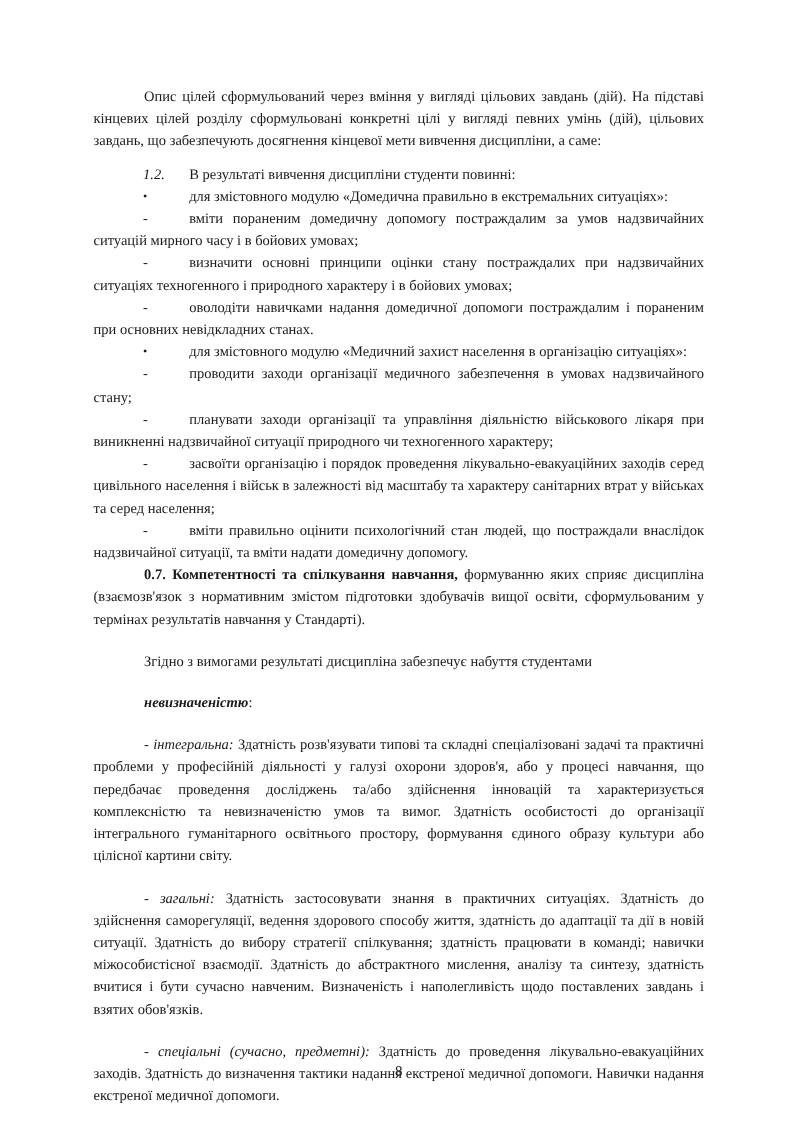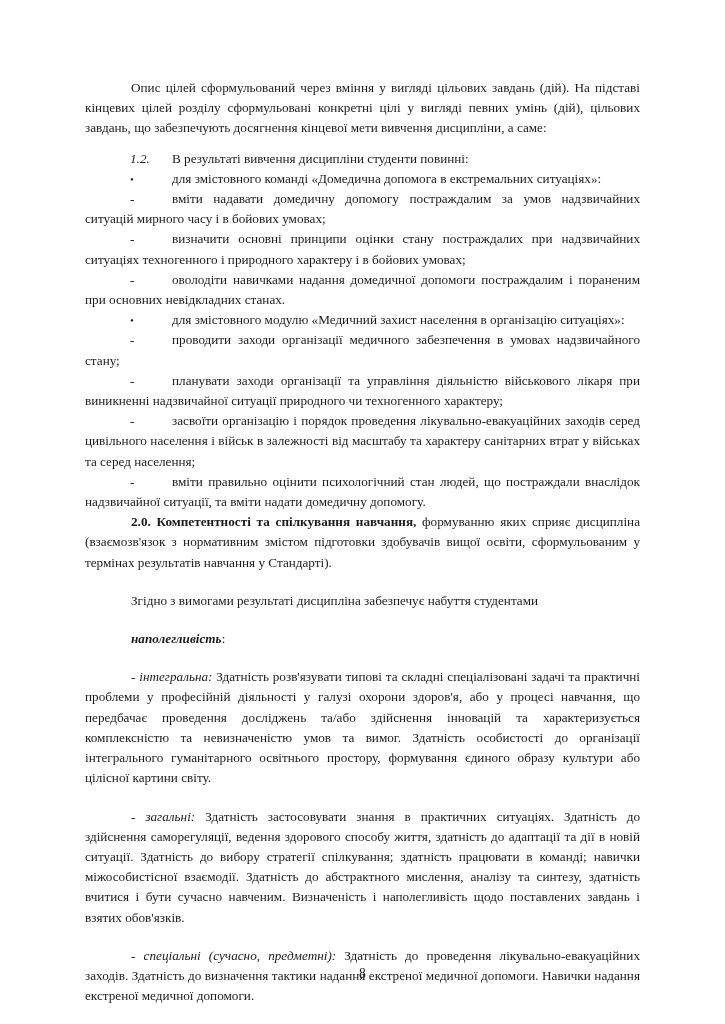--- a/index.html
+++ b/index.html
@@ -98,26 +98,26 @@
 
     <div class="gap-sm"></div>
 
     <div class="listrow numrow">
       <span class="marker">1.2.</span>
       <span class="rowtext">В результаті вивчення дисципліни студенти повинні:</span>
     </div>
 
     <div class="listrow">
       <span class="marker bullet">•</span>
-      <span class="rowtext">для змістовного команді «Домедична допомога в екстремальних ситуаціях»:</span>
+      <span class="rowtext">для змістовного модулю «Домедична правильно в екстремальних ситуаціях»:</span>
     </div>
 
     <div class="listrow">
       <span class="marker">-</span>
-      <span class="rowtext">вміти надавати домедичну допомогу постраждалим за умов надзвичайних ситуацій мирного часу і в бойових умовах;</span>
+      <span class="rowtext">вміти пораненим домедичну допомогу постраждалим за умов надзвичайних ситуацій мирного часу і в бойових умовах;</span>
     </div>
 
     <div class="listrow">
       <span class="marker">-</span>
       <span class="rowtext">визначити основні принципи оцінки стану постраждалих при надзвичайних ситуаціях техногенного і природного характеру і в бойових умовах;</span>
     </div>
 
     <div class="listrow">
       <span class="marker">-</span>
       <span class="rowtext">оволодіти навичками надання домедичної допомоги постраждалим і пораненим при основних невідкладних станах.</span>
@@ -141,29 +141,29 @@
     <div class="listrow">
       <span class="marker">-</span>
       <span class="rowtext">засвоїти організацію і порядок проведення лікувально-евакуаційних заходів серед цивільного населення і військ в залежності від масштабу та характеру санітарних втрат у військах та серед населення;</span>
     </div>
 
     <div class="listrow">
       <span class="marker">-</span>
       <span class="rowtext">вміти правильно оцінити психологічний стан людей, що постраждали внаслідок надзвичайної ситуації, та вміти надати домедичну допомогу.</span>
     </div>
 
-    <p class="body"><b>2.0.</b> <b>Компетентності та спілкування навчання,</b><span> формуванню яких сприяє дисципліна (взаємозв'язок з нормативним змістом підготовки здобувачів вищої освіти, сформульованим у термінах результатів навчання у Стандарті).</span></p>
+    <p class="body"><b>0.7.</b> <b>Компетентності та спілкування навчання,</b><span> формуванню яких сприяє дисципліна (взаємозв'язок з нормативним змістом підготовки здобувачів вищої освіти, сформульованим у термінах результатів навчання у Стандарті).</span></p>
 
     <div class="gap-md"></div>
 
     <p class="body">Згідно з вимогами результаті дисципліна забезпечує набуття студентами</p>
 
     <div class="gap-md"></div>
 
-    <p class="body"><span class="bi">наполегливість</span><span>:</span></p>
+    <p class="body"><span class="bi">невизначеністю</span><span>:</span></p>
 
     <div class="gap-md"></div>
 
     <p class="body"><span>-</span> <i>інтегральна:</i><span> Здатність розв'язувати типові та складні спеціалізовані задачі та практичні проблеми у професійній діяльності у галузі охорони здоров'я, або у процесі навчання, що передбачає проведення досліджень та/або здійснення інновацій та характеризується комплексністю та невизначеністю умов та вимог. Здатність особистості до організації інтегрального гуманітарного освітнього простору, формування єдиного образу культури або цілісної картини світу.</span></p>
 
     <div class="gap-md"></div>
 
     <p class="body"><span>-</span> <i>загальні:</i><span> Здатність застосовувати знання в практичних ситуаціях. Здатність до здійснення саморегуляції, ведення здорового способу життя, здатність до адаптації та дії в новій ситуації. Здатність до вибору стратегії спілкування; здатність працювати в команді; навички міжособистісної взаємодії. Здатність до абстрактного мислення, аналізу та синтезу, здатність вчитися і бути сучасно навченим. Визначеність і наполегливість щодо поставлених завдань і взятих обов'язків.</span></p>
 
     <div class="gap-md"></div>

